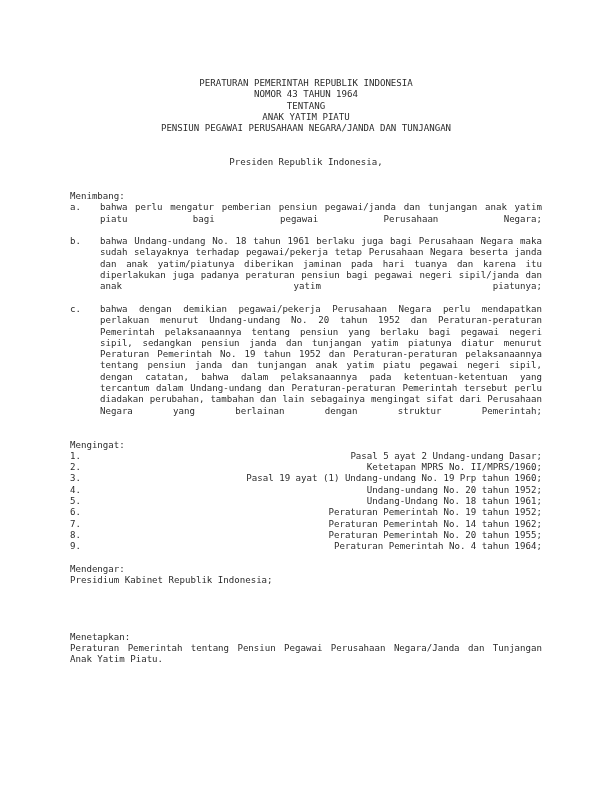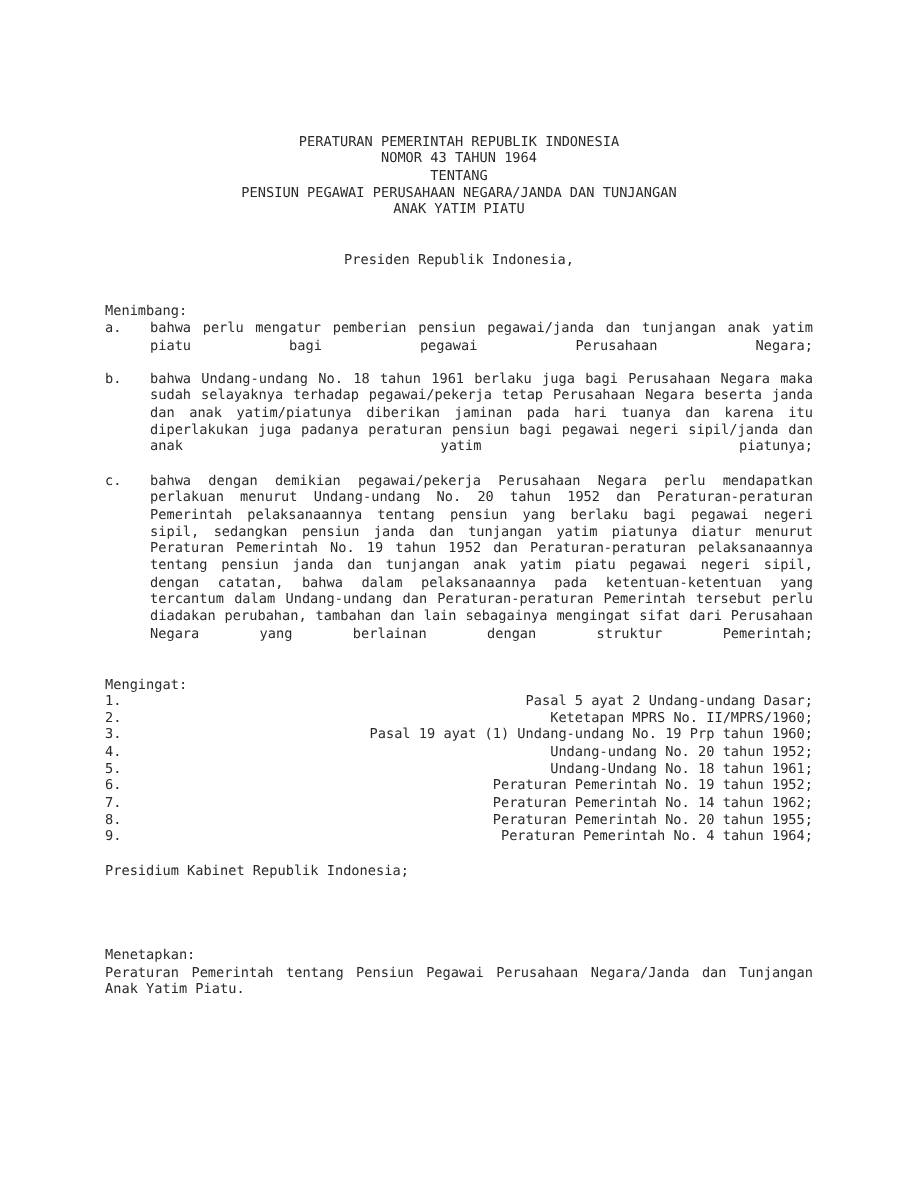--- a/index.html
+++ b/index.html
@@ -10,21 +10,21 @@
   body {
     width: 612px;
     height: 792px;
     position: relative;
     font-family: "DejaVu Sans Mono", "Liberation Mono", monospace;
     color: #2b2b2b;
     -webkit-font-smoothing: none;
   }
   #page {
     position: absolute;
-    left: 0; top: 12px;
+    left: 0; top: 0;
     width: 612px;
     height: 664px;
     overflow: hidden;
   }
   .doc {
     position: absolute;
     left: 70px;
     top: 78px;
     width: 472px;
     font-size: 9.1px;
@@ -82,22 +82,22 @@
 </head>
 <body>
 
 <div id="page">
   <div class="doc">
 
     <div>
       <div class="ctr-line">PERATURAN PEMERINTAH REPUBLIK INDONESIA</div>
       <div class="ctr-line">NOMOR 43 TAHUN 1964</div>
       <div class="ctr-line">TENTANG</div>
+      <div class="ctr-line">ANAK YATIM PIATU</div>
       <div class="ctr-line">PENSIUN PEGAWAI PERUSAHAAN NEGARA/JANDA DAN TUNJANGAN</div>
-      <div class="ctr-line">ANAK YATIM PIATU</div>
     </div>
 
     <div class="blank">&nbsp;</div>
     <div class="blank">&nbsp;</div>
 
     <div class="ctr-line">Presiden Republik Indonesia,</div>
 
     <div class="blank">&nbsp;</div>
     <div class="blank">&nbsp;</div>
 
@@ -154,20 +154,21 @@
       <span class="mark">8.</span>
       <span class="body-left">Peraturan Pemerintah No. 20 tahun 1955;</span>
     </div>
     <div class="row">
       <span class="mark">9.</span>
       <span class="body-left">Peraturan Pemerintah No. 4 tahun 1964;</span>
     </div>
 
     <div class="blank">&nbsp;</div>
 
+    <div class="sec-label">Mendengar:</div>
     <div class="plain">Presidium Kabinet Republik Indonesia;</div>
 
     <div class="blank">&nbsp;</div>
     <div class="blank">&nbsp;</div>
 
 
     <div class="blank">&nbsp;</div>
     <div class="blank">&nbsp;</div>
 
     <div class="sec-label">Menetapkan:</div>

